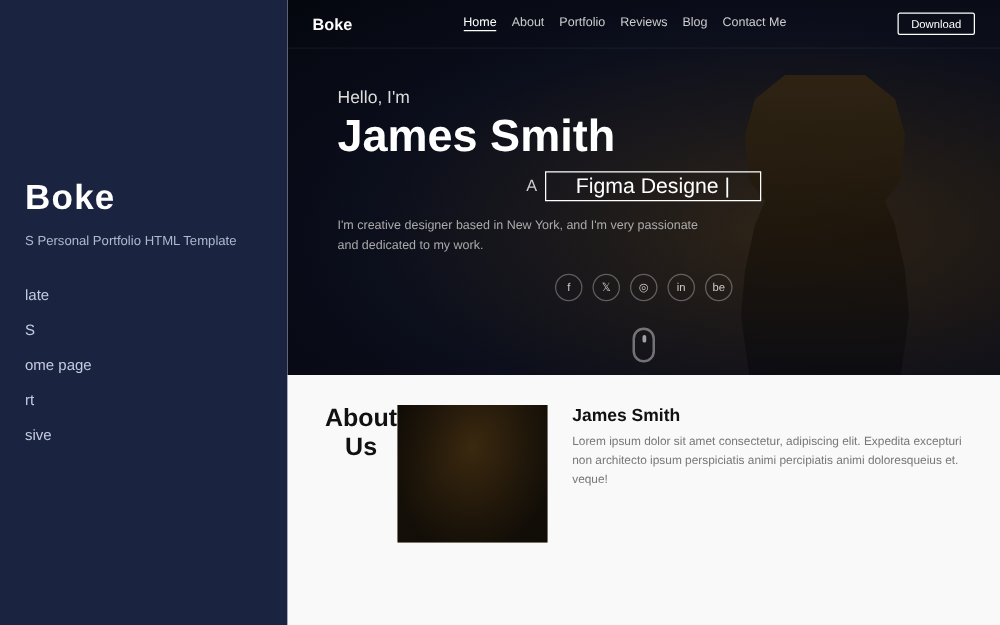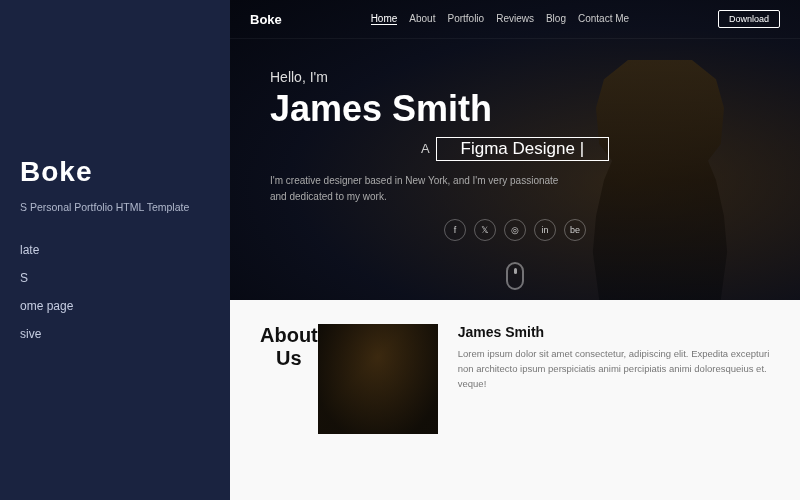--- a/index.html
+++ b/index.html
@@ -244,20 +244,21 @@
   </style>
 </head>
 <body>
 
 <div class="sidebar">
   <div class="sidebar-title">Boke</div>
   <div class="sidebar-subtitle">S Personal Portfolio HTML Template</div>
   <div class="sidebar-item">late</div>
   <div class="sidebar-item">S</div>
   <div class="sidebar-item">ome page</div>
+  <div class="sidebar-item">rt</div>
   <div class="sidebar-item">sive</div>
 </div>
 
 <div class="content">
 
   <div class="hero">
     <div class="hero-bg"></div>
     <div class="person-silhouette"></div>
 
     <div class="hero-nav">

